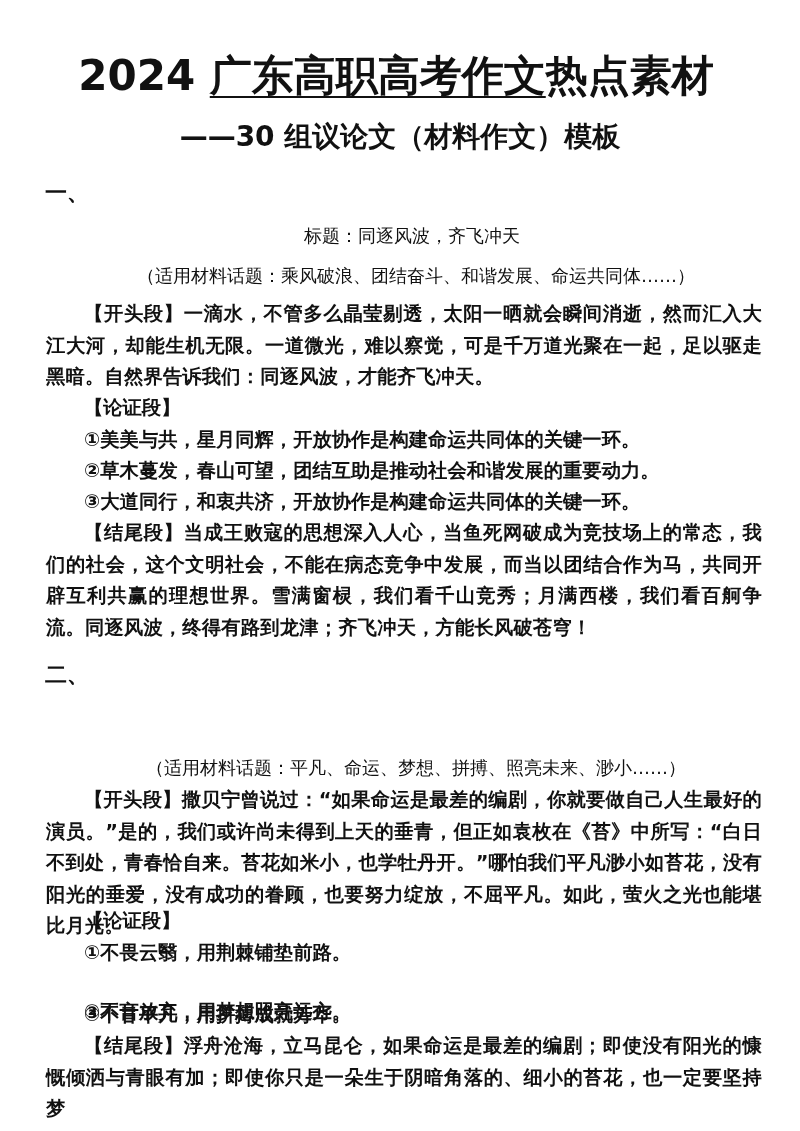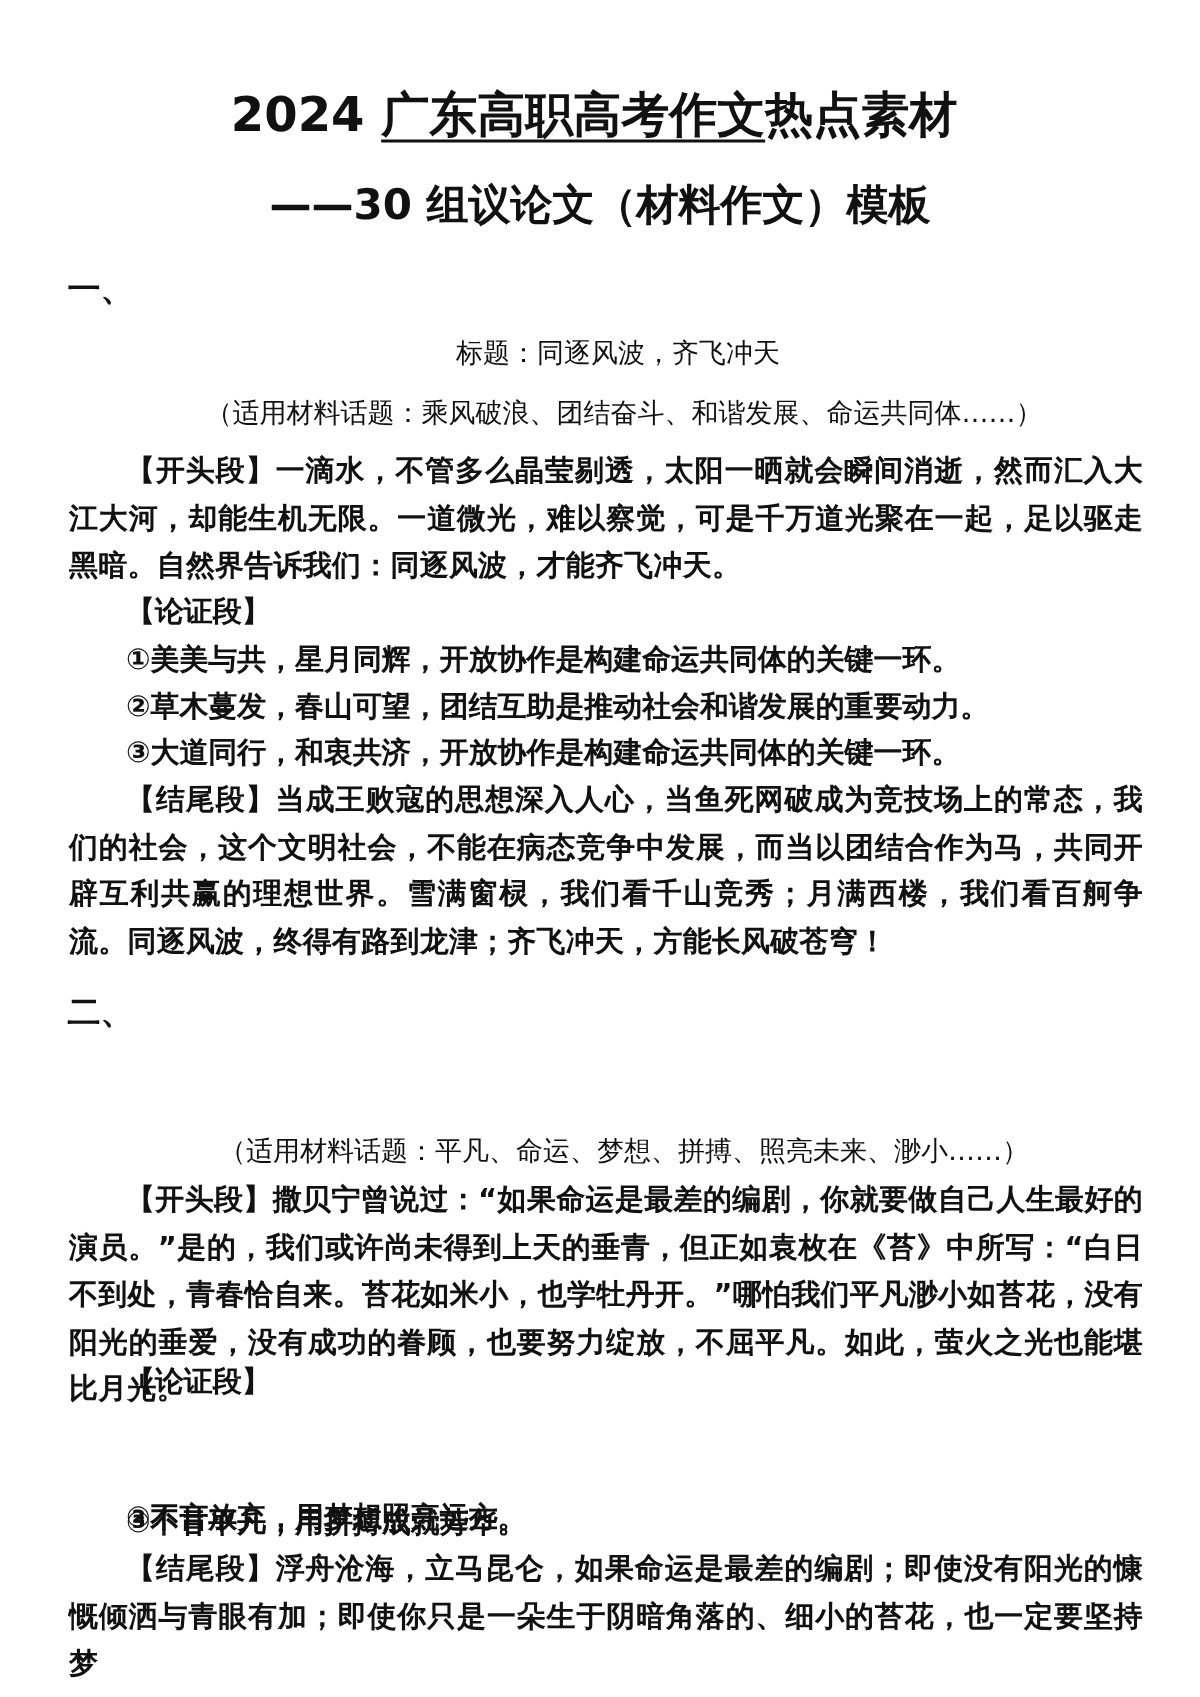--- a/index.html
+++ b/index.html
@@ -4,21 +4,21 @@
 <style>
   html, body { margin: 0; padding: 0; background: #ffffff; }
   body {
     width: 800px; height: 1131px; overflow: hidden; position: relative;
     font-family: "DejaVu Sans", "Liberation Sans", sans-serif;
     color: #111111;
   }
   .page { position: absolute; left: 0; top: 0; width: 800px; height: 1131px; }
   .title {
     position: absolute; left: 0; top: 50px; width: 792px; text-align: center;
-    font-size: 32px; font-weight: bold; letter-spacing: 0px; line-height: 52px;
+    font-size: 42px; font-weight: bold; letter-spacing: 0px; line-height: 52px;
   }
   .title .ul { text-decoration: underline; text-underline-offset: 6px; text-decoration-thickness: 2px; }
   .subtitle {
     position: absolute; left: 0; top: 115px; width: 800px; text-align: center;
     font-size: 28px; font-weight: bold; line-height: 44px;
   }
   .sec-num {
     position: absolute; left: 45px; font-size: 22px; font-weight: bold;
   }
   .essay-title {
@@ -57,17 +57,18 @@
   <div class="label-line" style="top:392px;">【论证段】</div>
   <div class="point" style="top:424px;">①美美与共，星月同辉，开放协作是构建命运共同体的关键一环。</div>
   <div class="point" style="top:455px;">②草木蔓发，春山可望，团结互助是推动社会和谐发展的重要动力。</div>
   <div class="point" style="top:486px;">③大道同行，和衷共济，开放协作是构建命运共同体的关键一环。</div>
   <div class="para" style="top:517px;">【结尾段】当成王败寇的思想深入人心，当鱼死网破成为竞技场上的常态，我们的社会，这个文明社会，不能在病态竞争中发展，而当以团结合作为马，共同开辟互利共赢的理想世界。雪满窗棂，我们看千山竞秀；月满西楼，我们看百舸争流。同逐风波，终得有路到龙津；齐飞冲天，方能长风破苍穹！</div>
 
   <div class="sec-num" style="top:660px;">二、</div>
   <div class="topics" style="top:754px;">（适用材料话题：平凡、命运、梦想、拼搏、照亮未来、渺小……）</div>
   <div class="para" style="top:784px;">【开头段】撒贝宁曾说过：“如果命运是最差的编剧，你就要做自己人生最好的演员。”是的，我们或许尚未得到上天的垂青，但正如袁枚在《苔》中所写：“白日不到处，青春恰自来。苔花如米小，也学牡丹开。”哪怕我们平凡渺小如苔花，没有阳光的垂爱，没有成功的眷顾，也要努力绽放，不屈平凡。如此，萤火之光也能堪比月光。</div>
   <div class="label-line" style="top:905px;">【论证段】</div>
+  <div class="point" style="top:937px;">①不畏云翳，用荆棘铺垫前路。</div>
   <div class="point" style="top:968px;margin-top:28px;">②不言放弃，用梦想照亮远方。</div>
   <div class="point" style="top:999px;">③不甘平凡，用拼搏成就芳华。</div>
   <div class="para" style="top:1030px;">【结尾段】浮舟沧海，立马昆仑，如果命运是最差的编剧；即使没有阳光的慷慨倾洒与青眼有加；即使你只是一朵生于阴暗角落的、细小的苔花，也一定要坚持梦</div>
 
 </div>
 
 </body></html>

